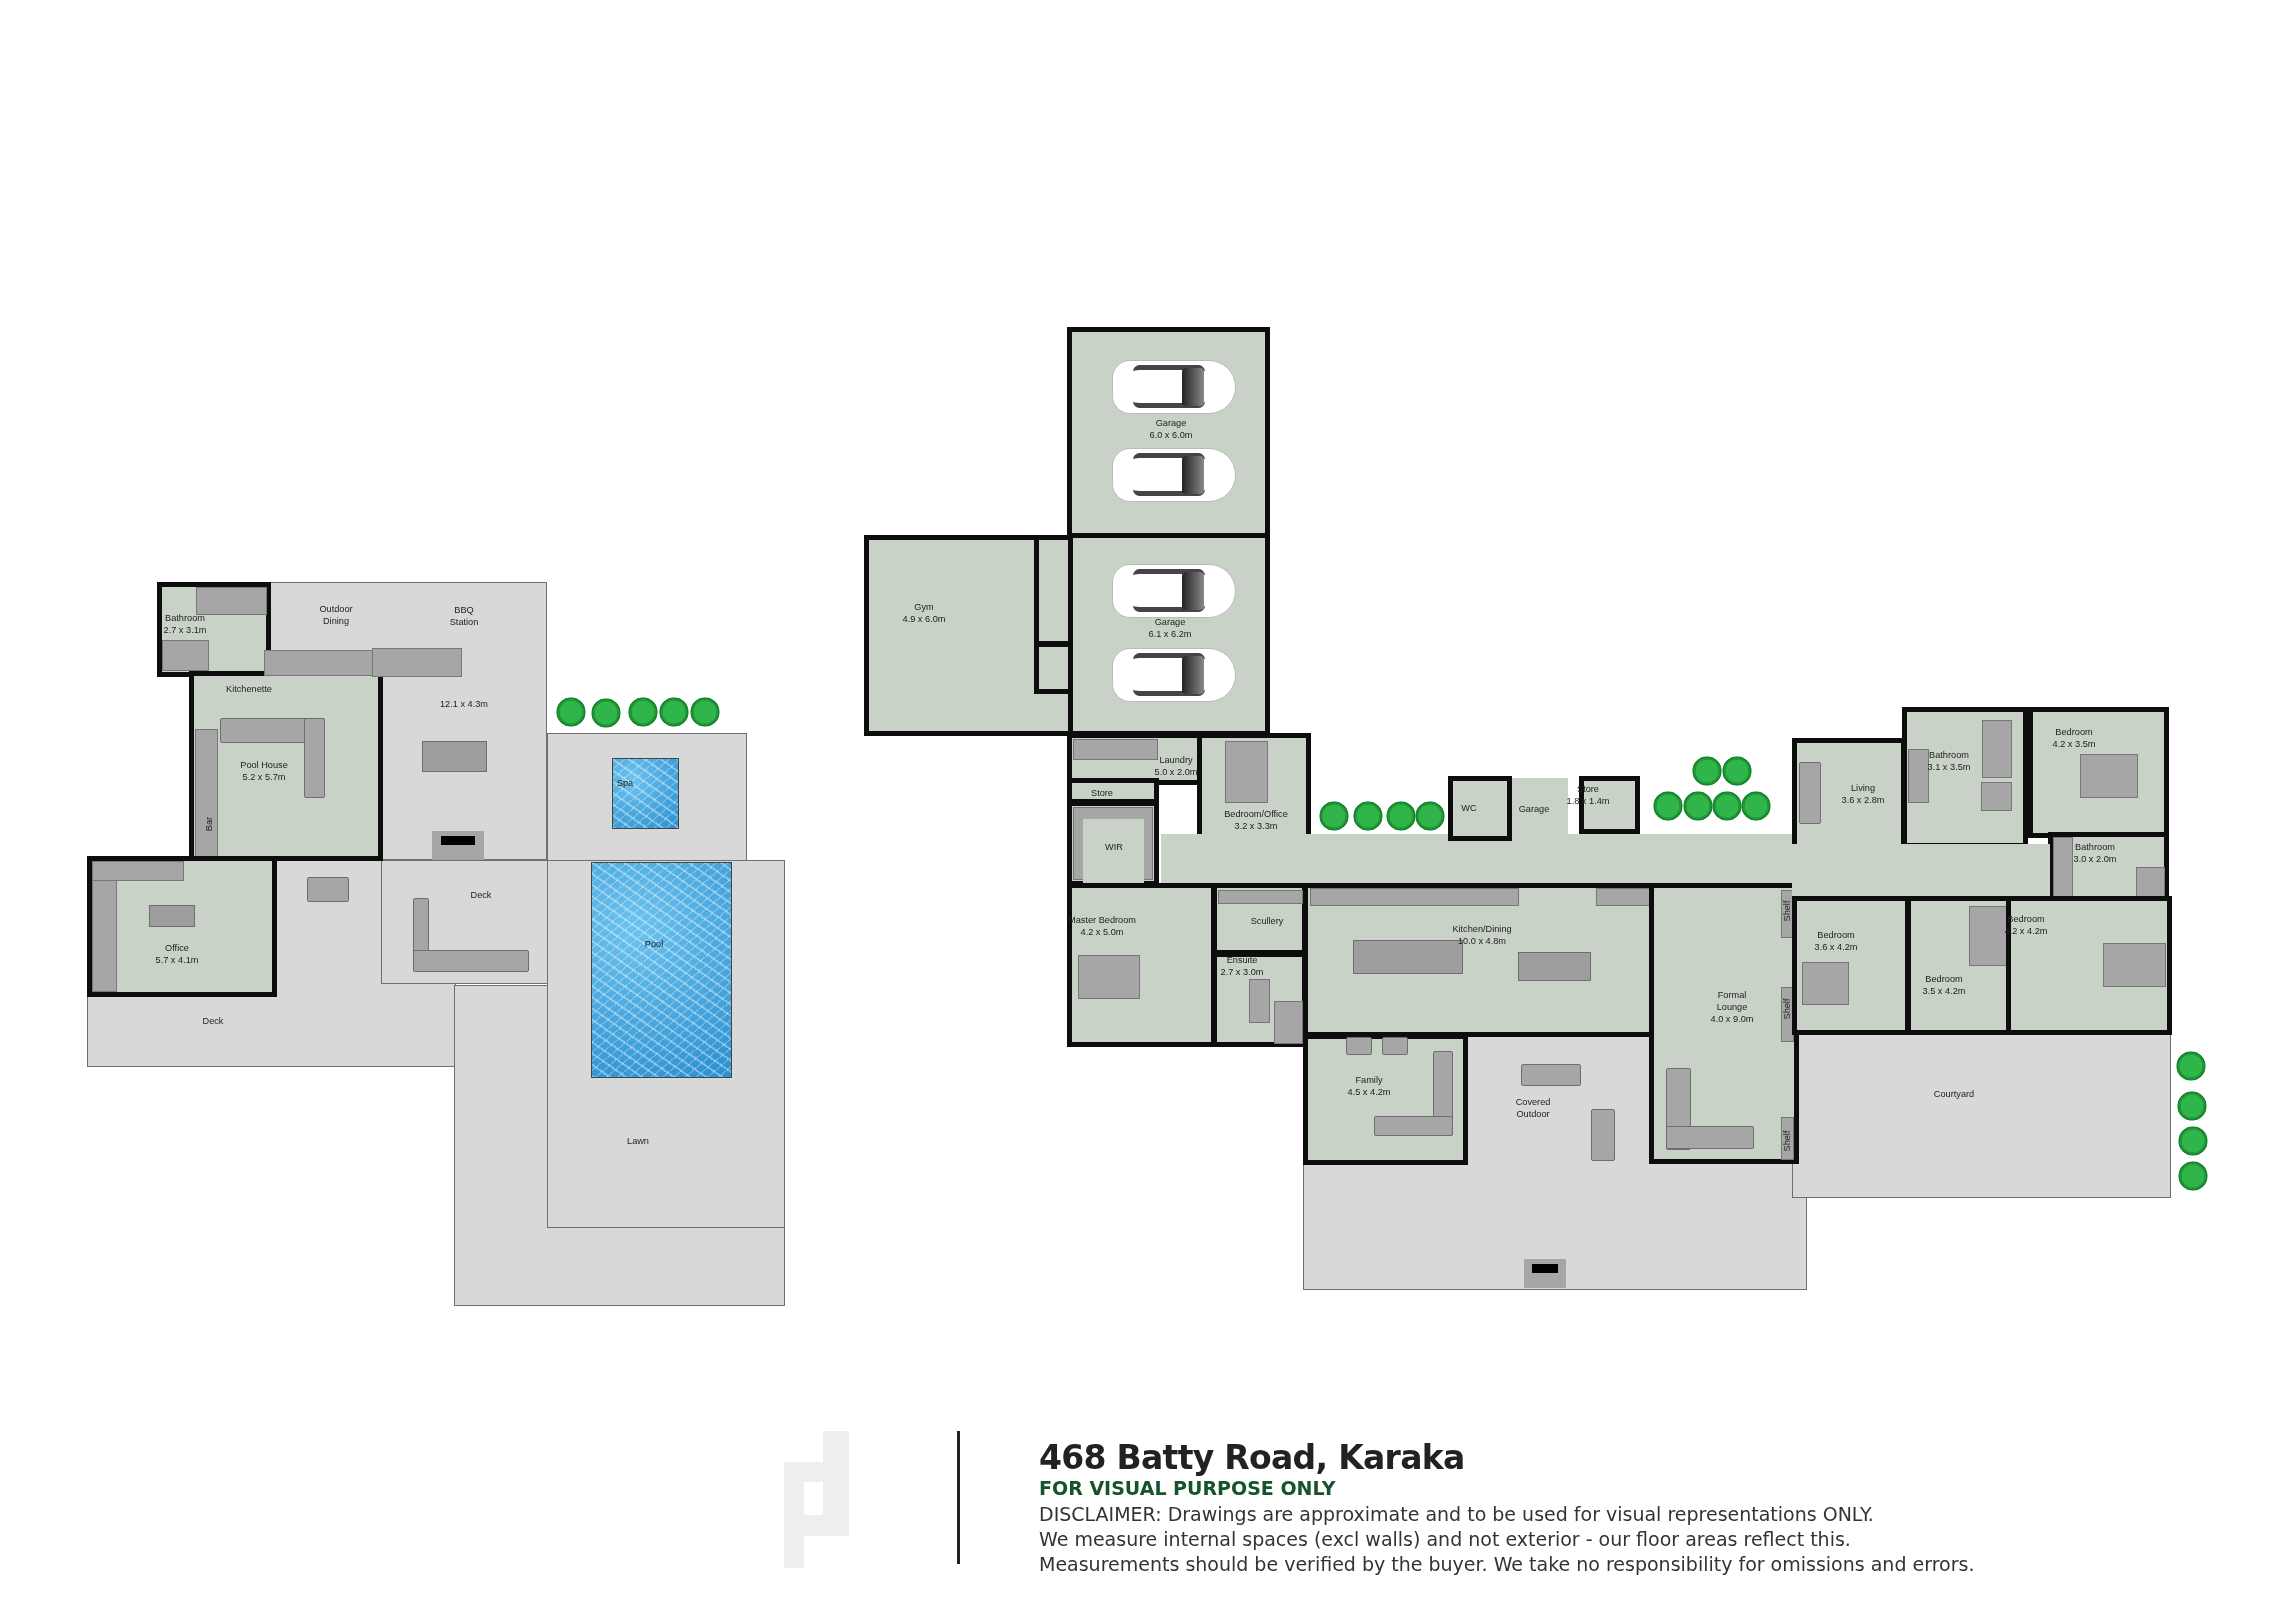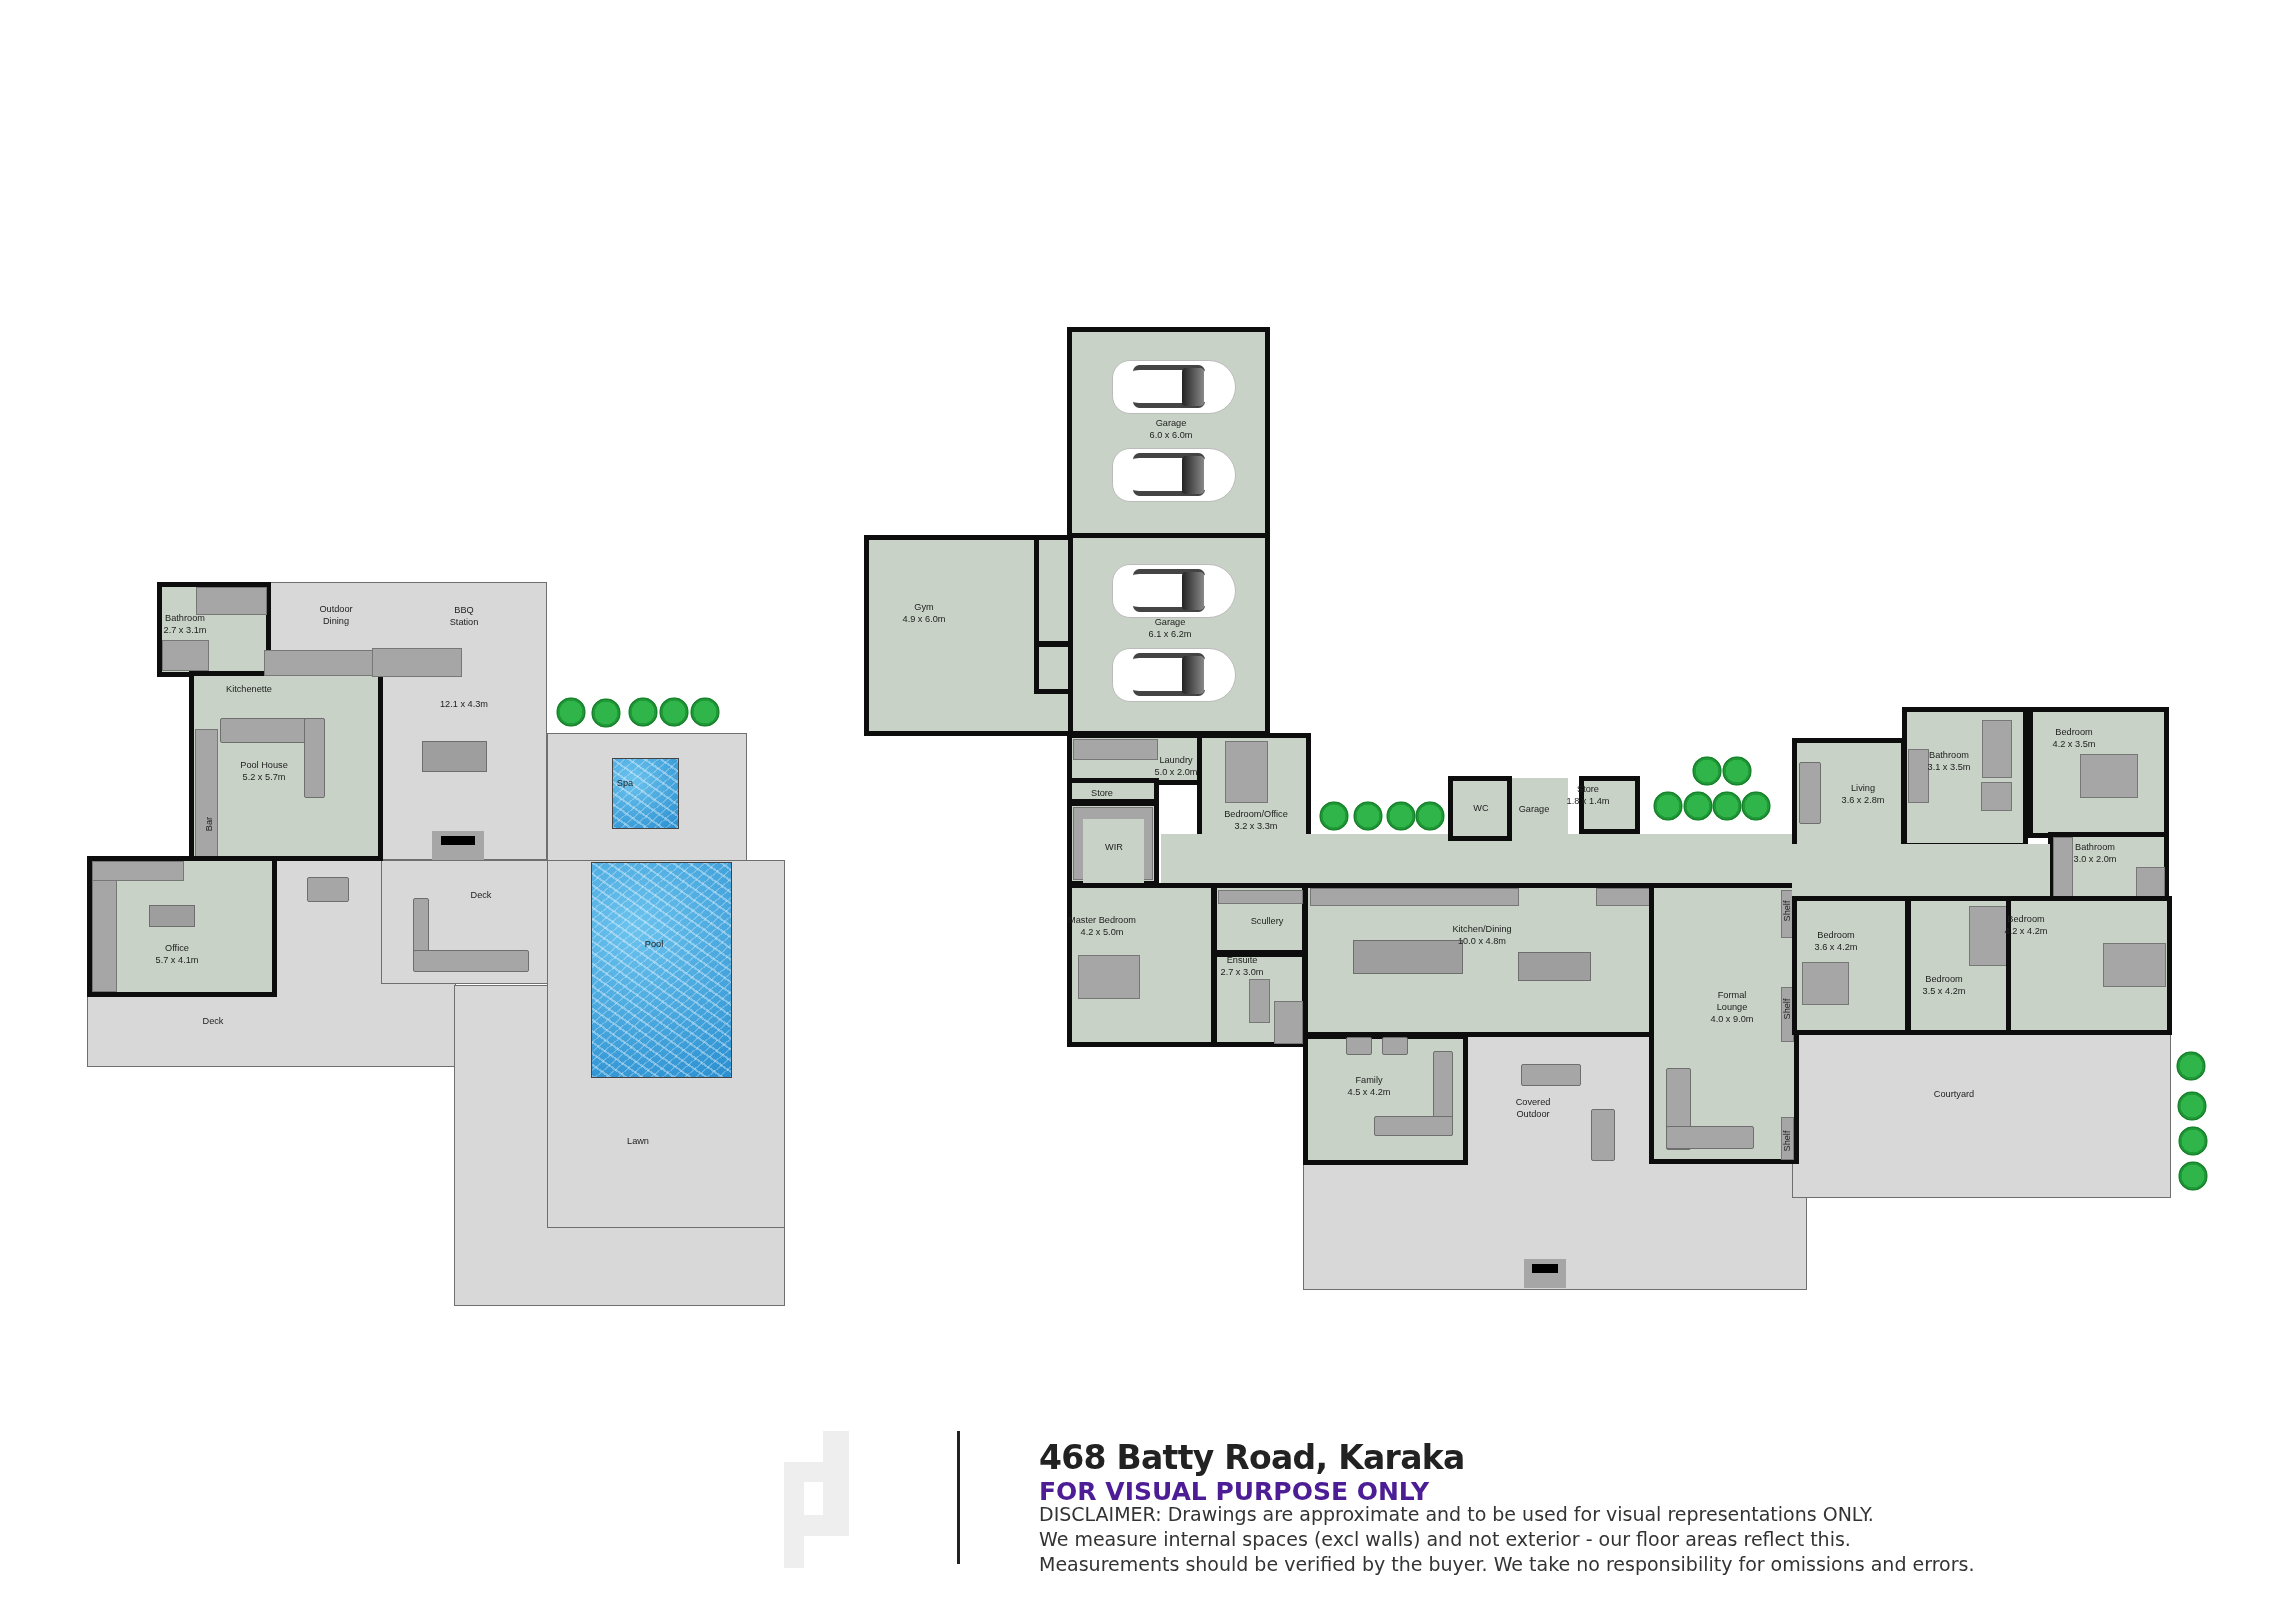--- a/index.html
+++ b/index.html
@@ -27,21 +27,21 @@
   .table{position:absolute;background:#9e9e9e;border:1.3px solid #6e6e6e;box-sizing:border-box;}
   .fire{position:absolute;background:#a6a6a6;}
   .fire::after{content:"";position:absolute;left:18%;top:5.2px;width:64%;height:9.2px;background:#000;}
   .footer-logo{position:absolute;left:784px;top:1431px;width:92px;height:137px;}
   .footer-logo .a{position:absolute;left:0;top:31px;width:19.6px;height:106px;background:#eeeeee;}
   .footer-logo .b{position:absolute;left:0;top:31px;width:59px;height:19.6px;background:#eeeeee;}
   .footer-logo .e{position:absolute;left:39px;top:0;width:26px;height:105px;background:#eeeeee;}
   .footer-logo .f{position:absolute;left:15px;top:84px;width:50px;height:21px;background:#eeeeee;}
   .footer-div{position:absolute;left:957px;top:1431px;width:2.6px;height:133px;background:#222;}
   .f-title{position:absolute;left:1039px;top:1438px;font-size:33px;font-weight:bold;color:#222;font-family:"DejaVu Sans",sans-serif;letter-spacing:-0.7px;}
-  .f-sub{position:absolute;left:1039px;top:1477px;font-size:25px;font-weight:bold;color:#4c1d95;font-family:"DejaVu Sans",sans-serif;}
+  .f-sub{position:absolute;left:1039px;top:1477px;font-size:19px;font-weight:bold;color:#14532d;font-family:"DejaVu Sans",sans-serif;}
   .f-line{position:absolute;left:1039px;font-size:19px;color:#333;font-family:"DejaVu Sans",sans-serif;white-space:nowrap;}
 </style>
 </head>
 <body>
 
 <div class="plan">
 
   <div>
 
     <div class="out" style="left:245px;top:582px;width:302px;height:278px;"></div>
@@ -228,21 +228,21 @@
       </div>
     <div class="lbl" style="left:1102px;top:927px;">
         <div>Master Bedroom</div>
         <div>4.2 x 5.0m</div>
       </div>
     <div class="lbl" style="left:1267px;top:922px;">Scullery</div>
     <div class="lbl" style="left:1242px;top:967px;">
         <div>Ensuite</div>
         <div>2.7 x 3.0m</div>
       </div>
-    <div class="lbl" style="left:1469px;top:809px;margin-left:12px;">WC</div>
+    <div class="lbl" style="left:1469px;top:809px;">WC</div>
     <div class="lbl" style="left:1534px;top:810px;">Garage</div>
     <div class="lbl" style="left:1588px;top:796px;">
         <div>Store</div>
         <div>1.8 x 1.4m</div>
       </div>
     <div class="lbl" style="left:1482px;top:936px;">
         <div>Kitchen/Dining</div>
         <div>10.0 x 4.8m</div>
       </div>
     <div class="lbl" style="left:1369px;top:1087px;">

